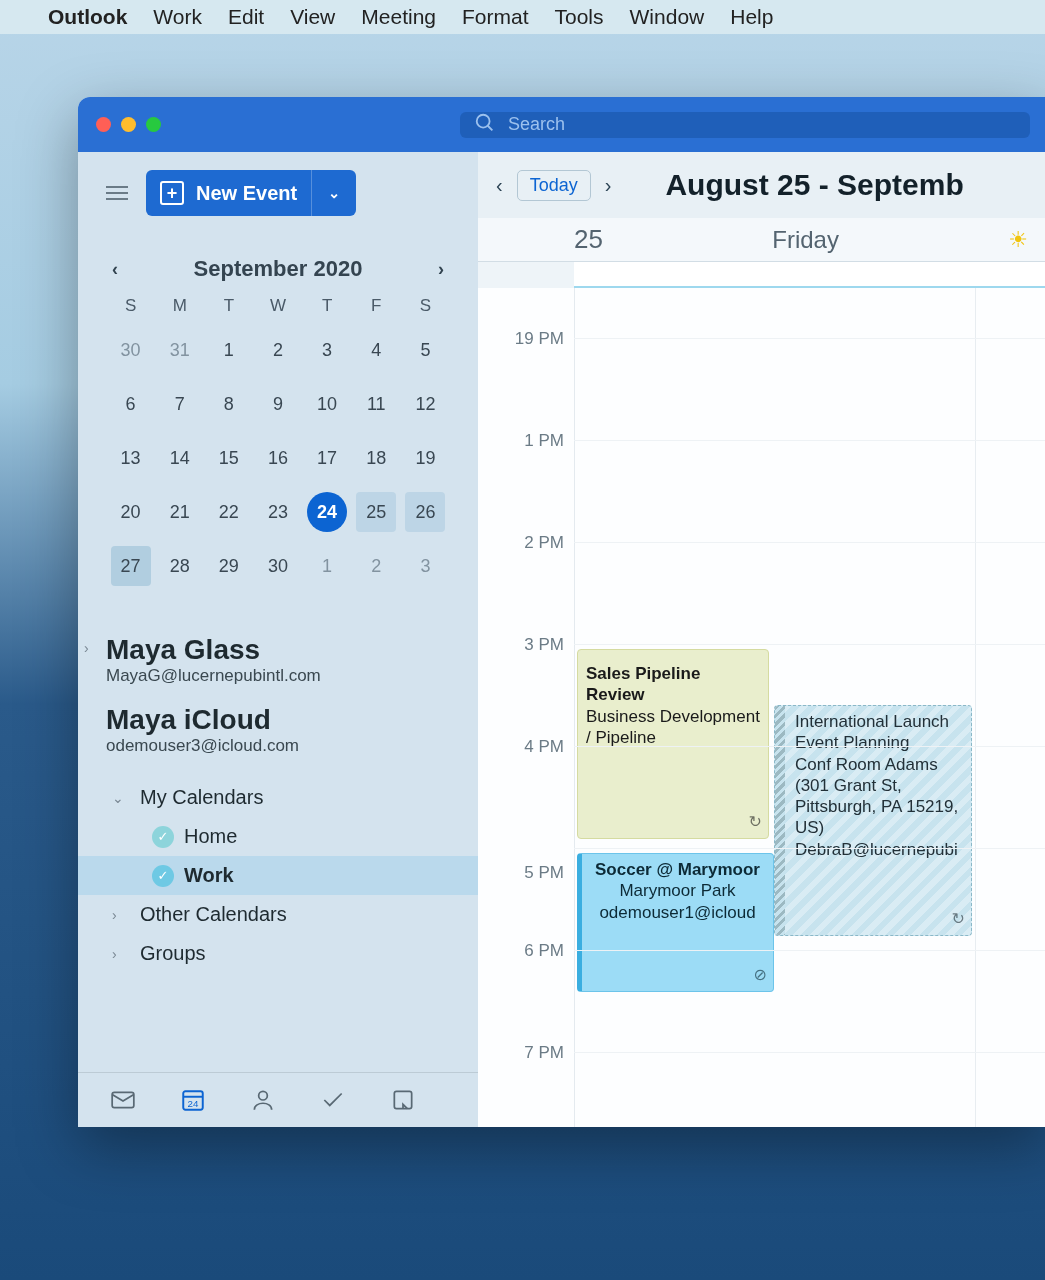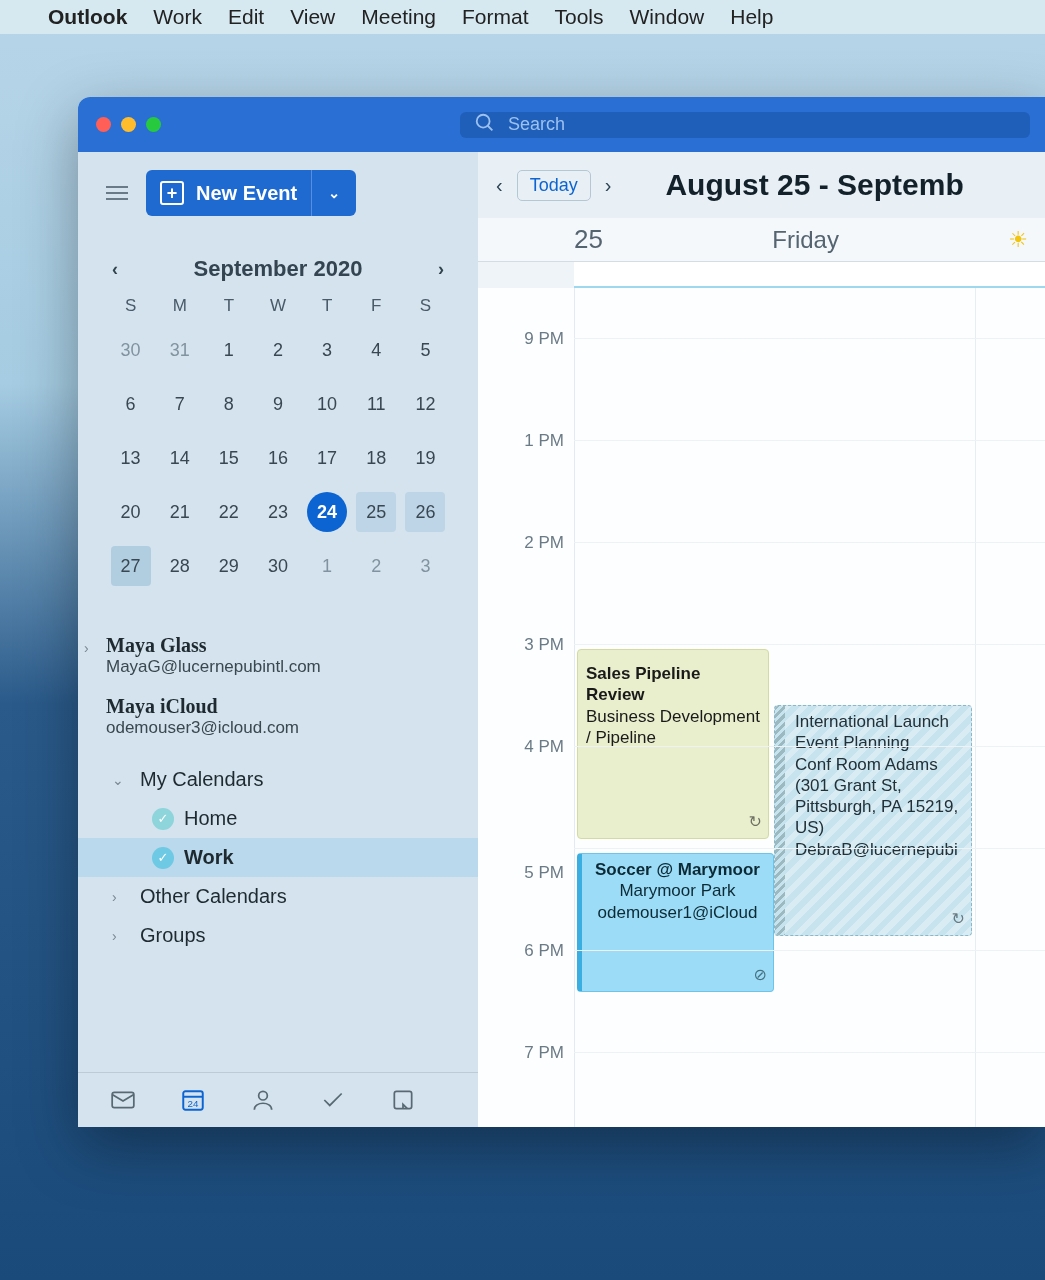--- a/index.html
+++ b/index.html
@@ -128,21 +128,21 @@
     display:flex; align-items:center; justify-content:center; margin:0 auto;
     border-radius:50%; cursor:pointer;
   }
   .mini-cal-grid .gray { color:#8293a0; }
   .mini-cal-grid .today { background:#0c64d2; color:#fff; font-weight:600; }
   .mini-cal-grid .range { background:#bdd5e6; border-radius:4px; }
   .mini-cal-grid .range-start { background:#b1cee0; border-radius:4px; }
 
   .accounts { padding: 48px 28px 0 28px; }
   .acct { margin-bottom: 18px; position:relative; }
-  .acct .name { font-size:20px; font-weight:700; color:#1e2a30;font-family:Liberation Serif, serif; }
+  .acct .name { font-size:28px; font-weight:700; color:#1e2a30; }
   .acct .email { font-size:17px; color:#3a4850; }
   .acct .expander { position:absolute; left:-22px; top:6px; font-size:14px; color:#7a8894;}
 
   .cal-section { padding: 4px 0 0 34px; }
   .section-row { display:flex; align-items:center; gap:10px; padding: 8px 0; font-size:20px; color:#1e2a30; cursor:pointer;}
   .section-row .chev { font-size:14px; color:#7a8894; width:18px;}
   .section-row.indent { padding-left: 40px; }
   .section-row .checkbox {
     width:22px; height:22px; border-radius:50%; display:flex; align-items:center; justify-content:center;
     color:#fff; font-size:13px;
@@ -406,21 +406,21 @@
       <div class="day-header">
         <span class="daynum">25</span>
         <span class="dayname">Friday</span>
         <span class="sun-icon">☀</span>
       </div>
 
       <div class="allday"></div>
 
       <div class="timegrid" id="timegrid">
         <div class="gutter" id="gutter">
-            <div class="hour-label" style="top: 50px;">9 PM</div>
+            <div class="hour-label" style="top: 50px;">19 PM</div>
             <div class="hour-label" style="top: 152px; padding-left: 20px;">1 PM</div>
             <div class="hour-label" style="top: 254px;">2 PM</div>
             <div class="hour-label" style="top: 356px;">3 PM</div>
             <div class="hour-label" style="top: 458px;">4 PM</div>
             <div class="hour-label" style="top: 584px;">5 PM</div>
             <div class="hour-label" style="top: 662px;">6 PM</div>
             <div class="hour-label" style="top: 764px;">7 PM</div>
           </div>
         <div class="grid-lines">
           <div class="col-sep" style="left:400px;"></div>
@@ -438,21 +438,21 @@
             <div>International Launch Event Planning</div>
             <div>Conf Room Adams (301 Grant St, Pittsburgh, PA 15219, US)</div>
             <div>DebraB@lucernepubi</div>
           </div>
           <span class="recurring">↻</span>
         </div>
 
         <div class="event ev3" id="ev3" style="left: 99px; width: 197px; top: 565.1px; height: 138.8px;">
           <div class="title">Soccer @ Marymoor</div>
           <div>Marymoor Park</div>
-          <div>odemouser1@iCloud</div>
+          <div>odemouser1@icloud</div>
           <span class="recurring">⊘</span>
         </div>
       <div class="hline" style="top: 50px;"></div>
           <div class="hline" style="top: 152px;"></div>
           <div class="hline" style="top: 254px;"></div>
           <div class="hline" style="top: 356px;"></div>
           <div class="hline" style="top: 458px;"></div>
           <div class="hline" style="top: 560px;"></div>
           <div class="hline" style="top: 662px;"></div>
           <div class="hline" style="top: 764px;"></div>

